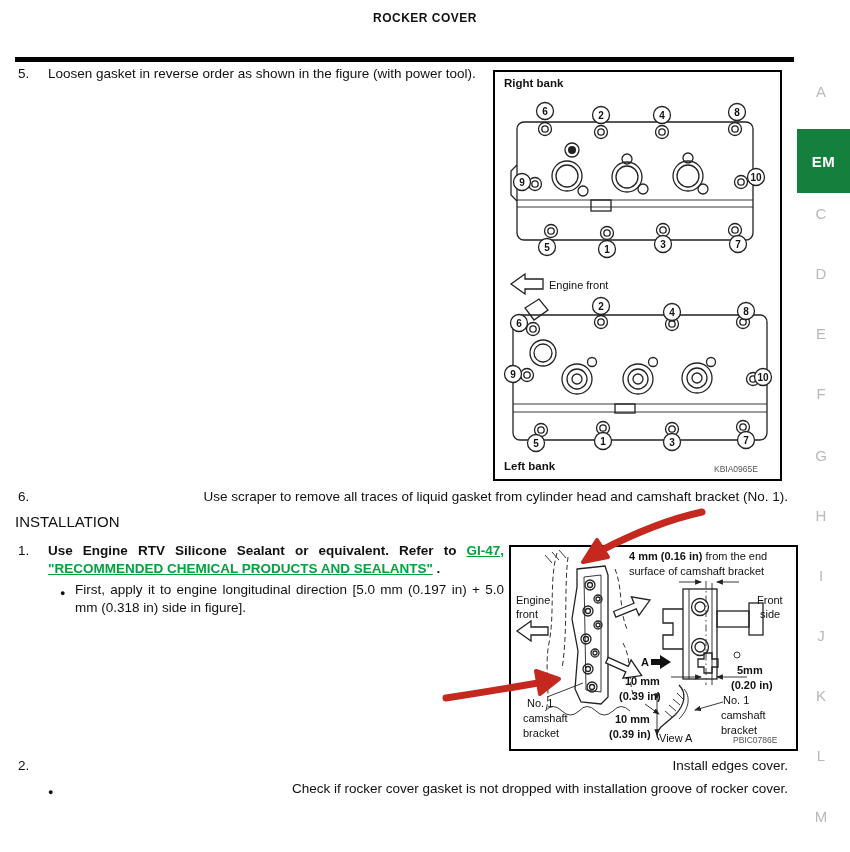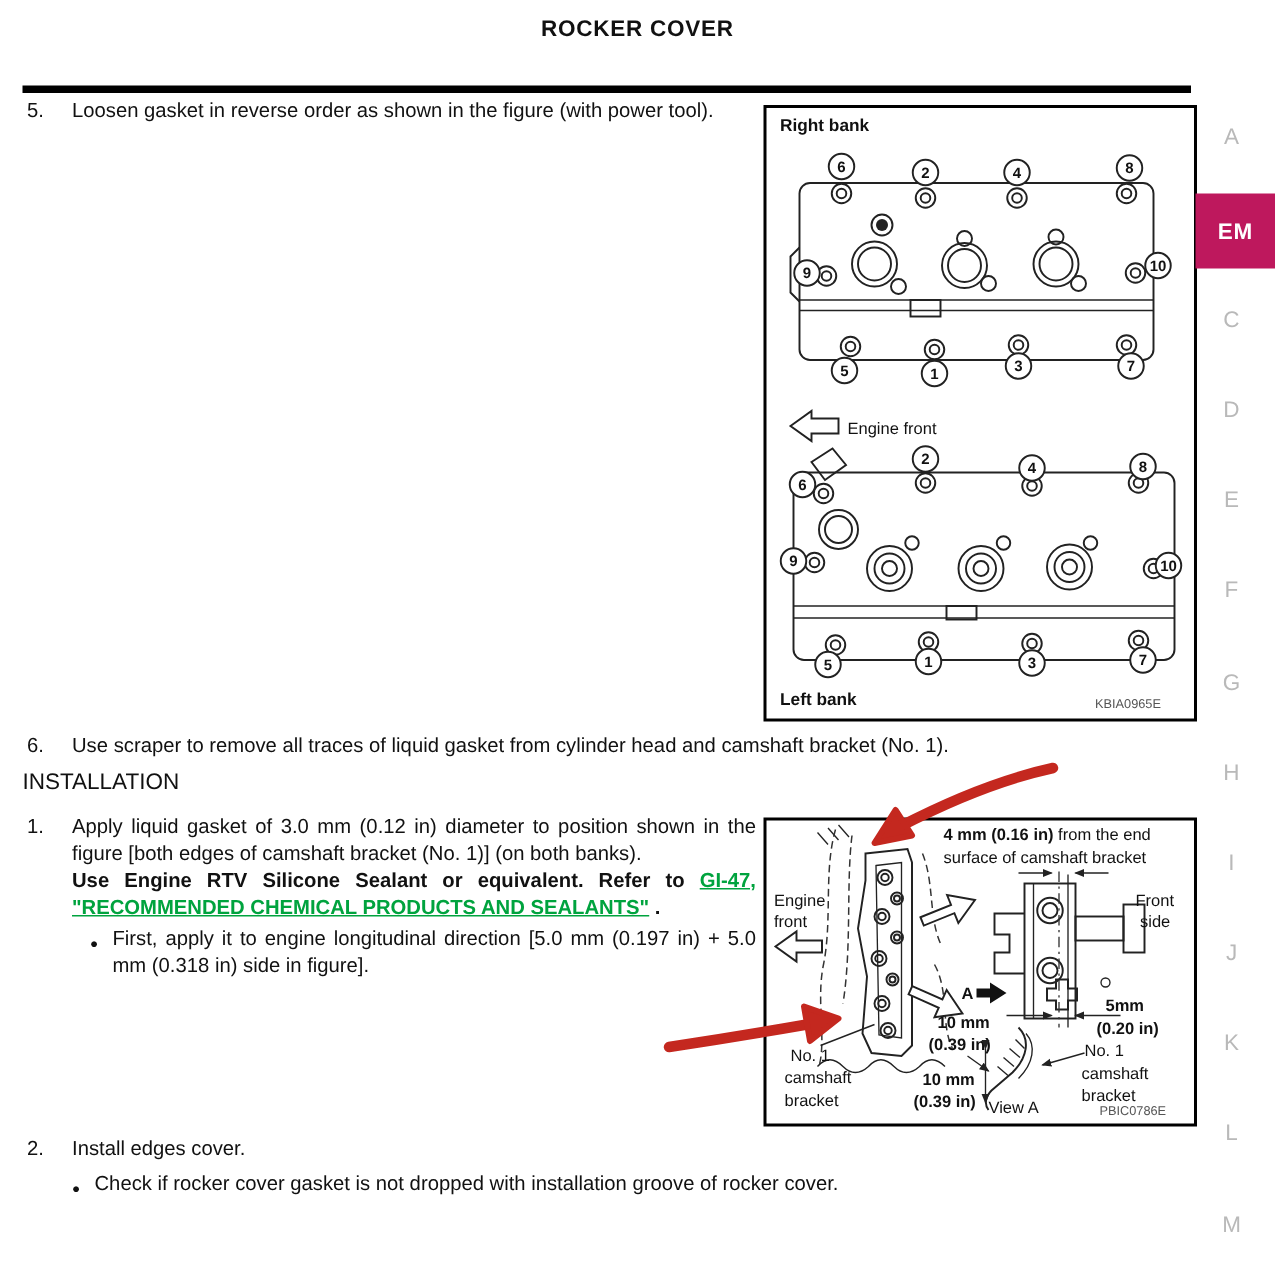--- a/index.html
+++ b/index.html
@@ -1,33 +1,33 @@
 <!DOCTYPE html>
 <html><head>
 <meta charset="utf-8">
 <style>
   html,body{margin:0;padding:0}
   body{width:850px;height:852px;position:relative;background:#fff;overflow:hidden;
        font-family:"Liberation Sans",sans-serif;color:#111}
   .abs{position:absolute}
-  .title{top:11px;left:0;width:100%;text-align:center;font-size:15px;font-weight:bold;letter-spacing:.5px}
+  .title{top:11px;left:0;width:100%;text-align:center;font-size:12px;font-weight:bold;letter-spacing:.5px}
   .rule{left:15px;top:57px;width:779px;height:5px;background:#000}
   .step{display:flex;font-size:13.5px;line-height:18px}
   .snum{width:30px;flex:none}
   .stext{flex:1;text-align:justify}
-  .single .stext{text-align:left}
+  .single .stext{text-align:right}
   .boldtxt{font-weight:bold}
   .heading{font-size:15px;font-weight:normal}
   .bullet-row{display:flex;padding-left:12px;margin-top:3px}
   .bdot{width:15px;flex:none;font-size:9px;padding-top:3px}
   .btext{flex:1;text-align:justify}
   .link{color:#00A33E;text-decoration:underline;font-weight:bold;cursor:pointer}
   .figbox{border:2px solid #000;background:#fff}
   .sidetab{left:804px;width:34px;text-align:center;font-size:15px;color:#b9b9b9}
-  .emtab{left:797px;top:129px;width:53px;height:50px;background:#be185d;color:#fff;display:flex;
+  .emtab{left:797px;top:129px;width:53px;height:64px;background:#15803d;color:#fff;display:flex;
          align-items:center;justify-content:center;font-weight:bold;font-size:15px;letter-spacing:.5px}
   svg text{font-family:"Liberation Sans",sans-serif;fill:#111}
   .fb{font-size:11.5px;font-weight:bold}
   .fl{font-size:11px}
   .fd{font-size:11px;font-weight:bold}
   .fnum{font-size:10px;font-weight:bold;text-anchor:middle}
   .fcode{font-size:8.5px;fill:#555}
   .ln{stroke:#222;fill:none;stroke-width:1.3}
   .lnf{stroke:#222;fill:#fff;stroke-width:1.3}
   .lnt{stroke:#222;fill:none;stroke-width:.9}
@@ -40,21 +40,21 @@
 <body>
 
 <div class="abs title">ROCKER COVER</div>
 <div class="abs rule"></div>
 
 <div class="abs step" style="left:18px;top:65px;width:486px">
   <span class="snum">5.</span>
   <div class="stext">Loosen gasket in reverse order as shown in the figure (with power tool).</div>
 </div>
 
-<div class="abs figbox" style="left:509px;top:70px;width:285px;height:407px">
+<div class="abs figbox" style="left:493px;top:70px;width:285px;height:407px">
   <svg width="281" height="403" viewBox="0 0 281 403">
     <text class="fb" x="9" y="15">Right bank</text>
 
     <g>
       <rect class="ln" x="22" y="50" width="236" height="118" rx="7"></rect>
       <path class="ln" d="M22,93 l-6,6 v24 l6,6"></path>
       <line class="lnt" x1="22" y1="128" x2="258" y2="128"></line>
       <line class="lnt" x1="22" y1="135" x2="258" y2="135"></line>
       <rect class="ln" x="96" y="128" width="20" height="11"></rect>
       <circle class="ln" cx="72" cy="104" r="15"></circle>
@@ -193,21 +193,20 @@
 <div class="abs step single" style="left:18px;top:488px;width:770px">
   <span class="snum">6.</span>
   <div class="stext">Use scraper to remove all traces of liquid gasket from cylinder head and camshaft bracket (No. 1).</div>
 </div>
 
 <div class="abs heading" style="left:15px;top:513px">INSTALLATION</div>
 
 <div class="abs step" style="left:18px;top:542px;width:486px">
   <span class="snum">1.</span>
   <div style="flex:1">
-    <div class="stext">Apply liquid gasket of 3.0 mm (0.12 in) diameter to position shown in the figure [both edges of camshaft bracket (No. 1)] (on both banks).</div>
     <div class="stext boldtxt"><span>Use Engine RTV Silicone Sealant or equivalent. Refer to </span><a class="link">GI-47, "RECOMMENDED CHEMICAL PRODUCTS AND SEALANTS"</a><span> .</span></div>
     <div class="bullet-row">
       <span class="bdot">●</span>
       <div class="btext">First, apply it to engine longitudinal direction [5.0 mm (0.197 in) + 5.0 mm (0.318 in) side in figure].</div>
     </div>
   </div>
 </div>
 
 <div class="abs figbox" style="left:509px;top:545px;width:285px;height:202px">
   <svg width="281" height="198" viewBox="0 0 281 198">

